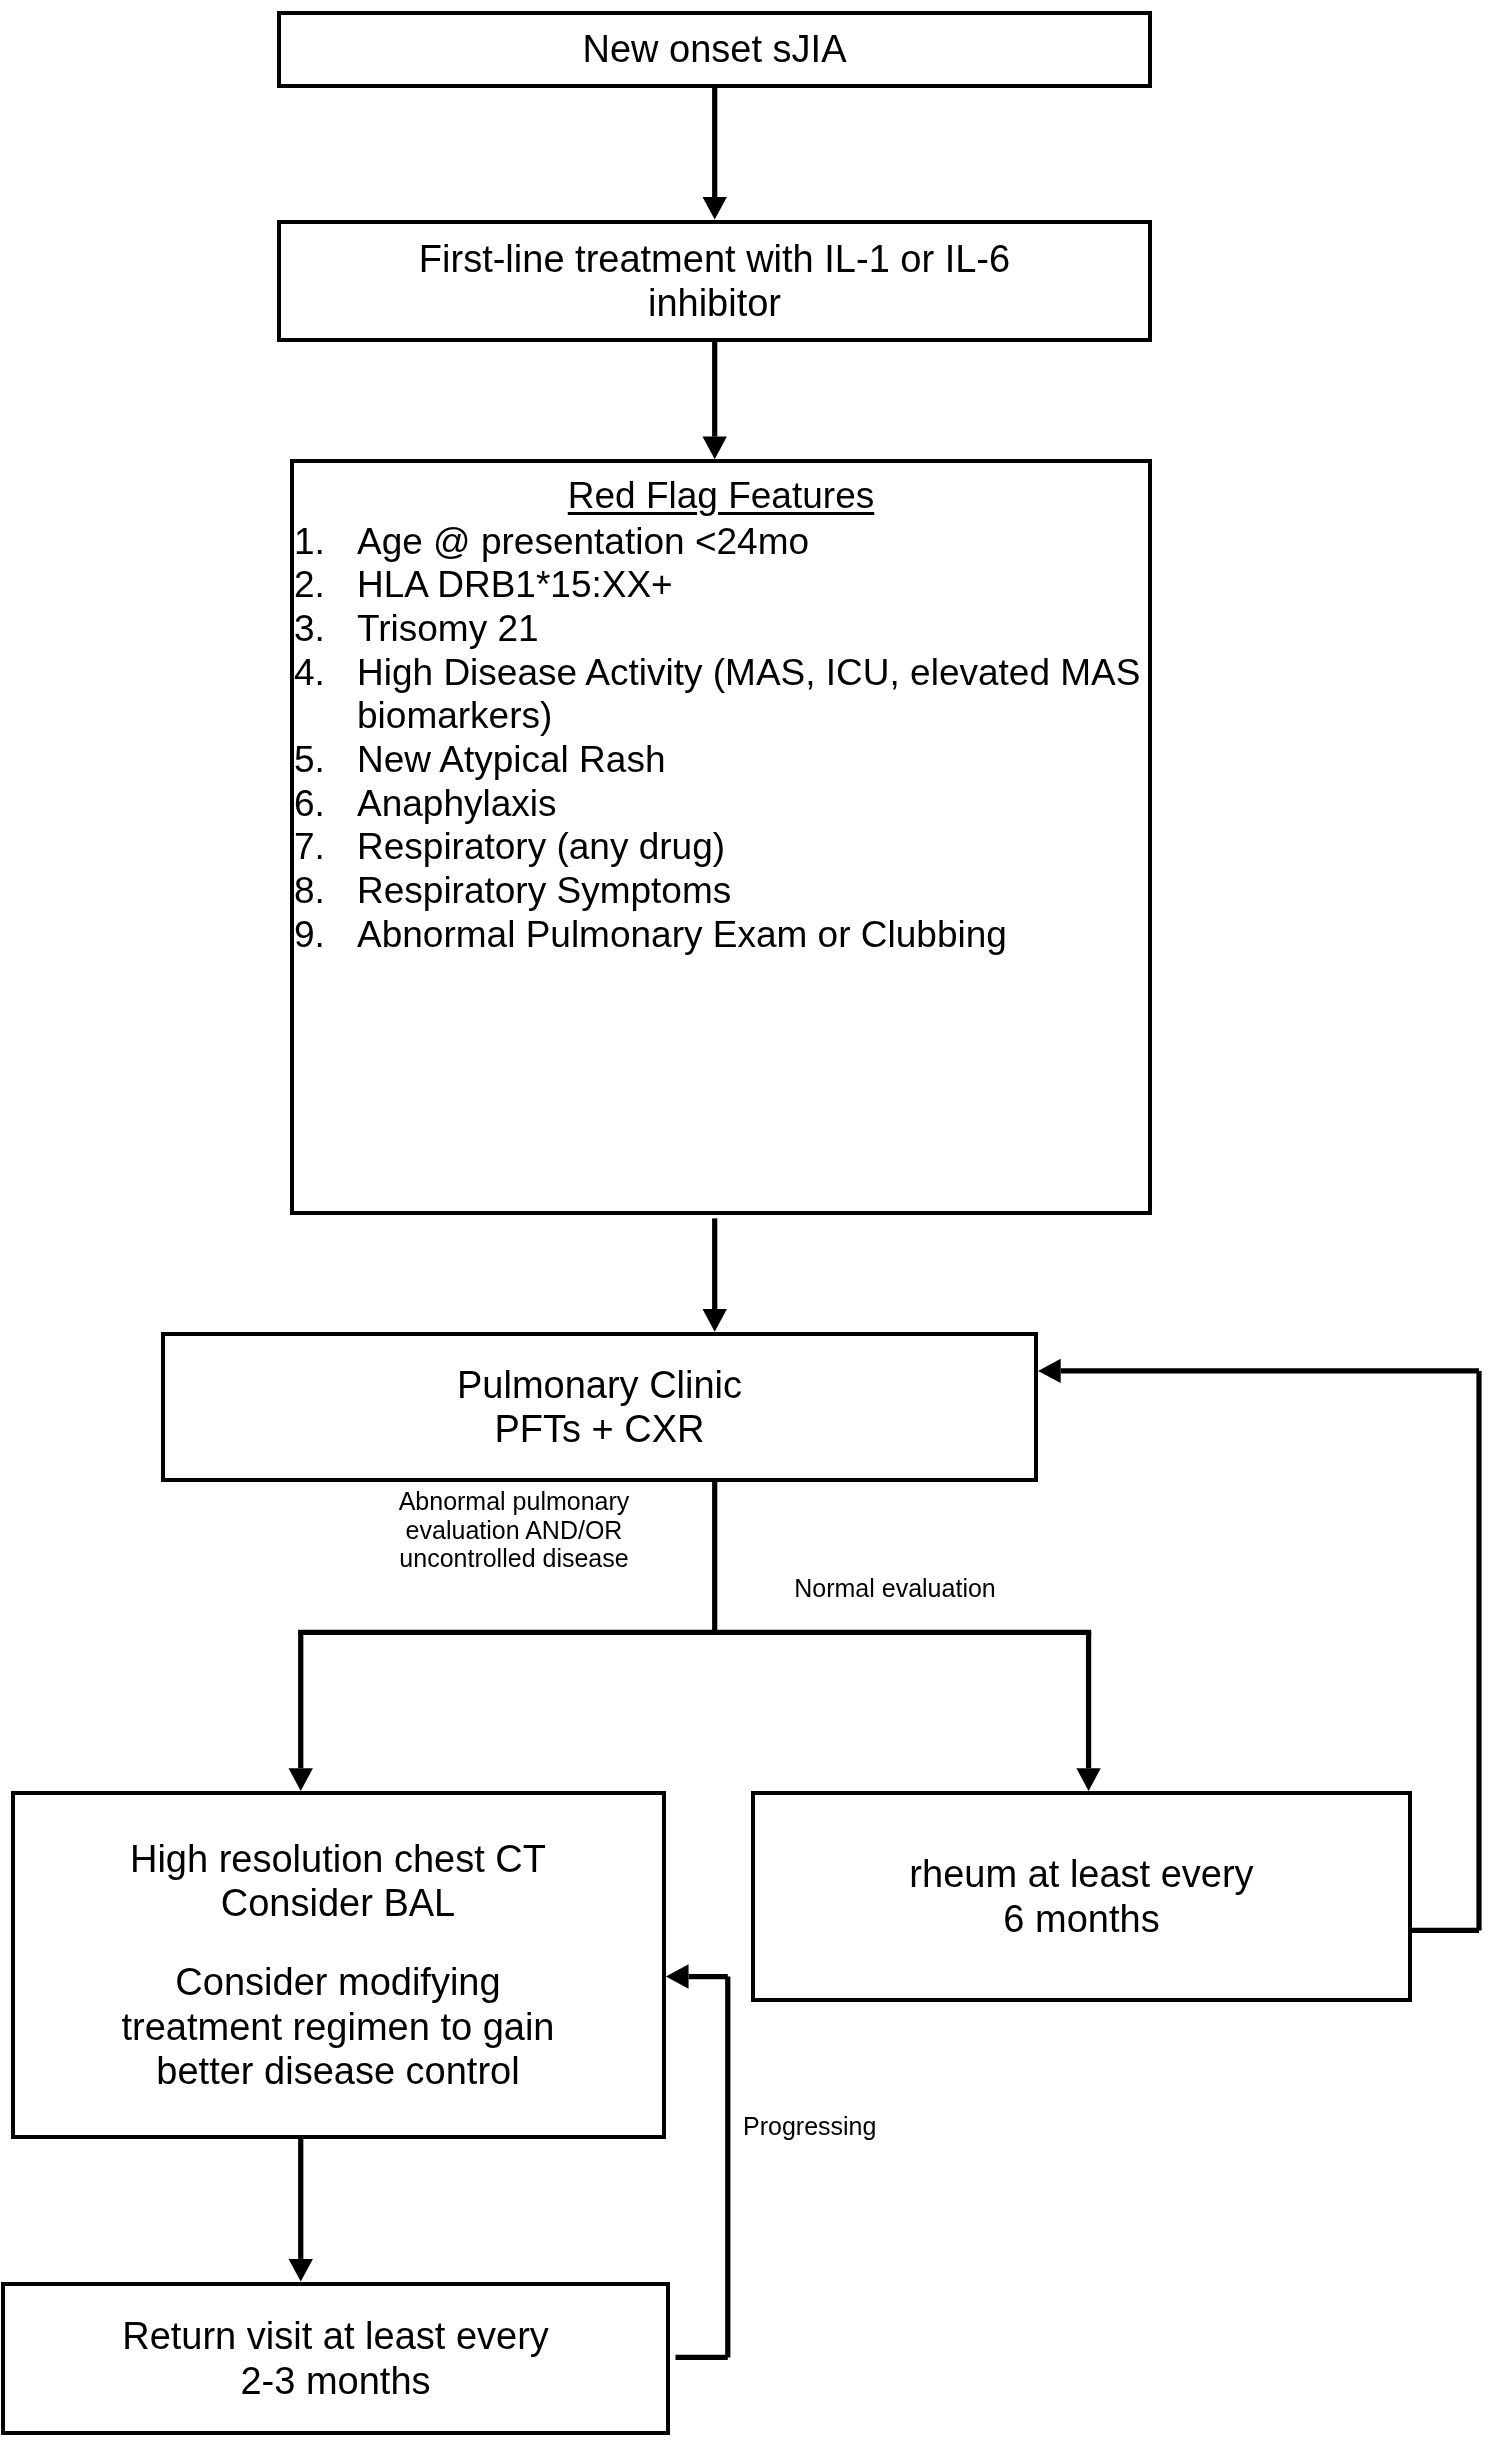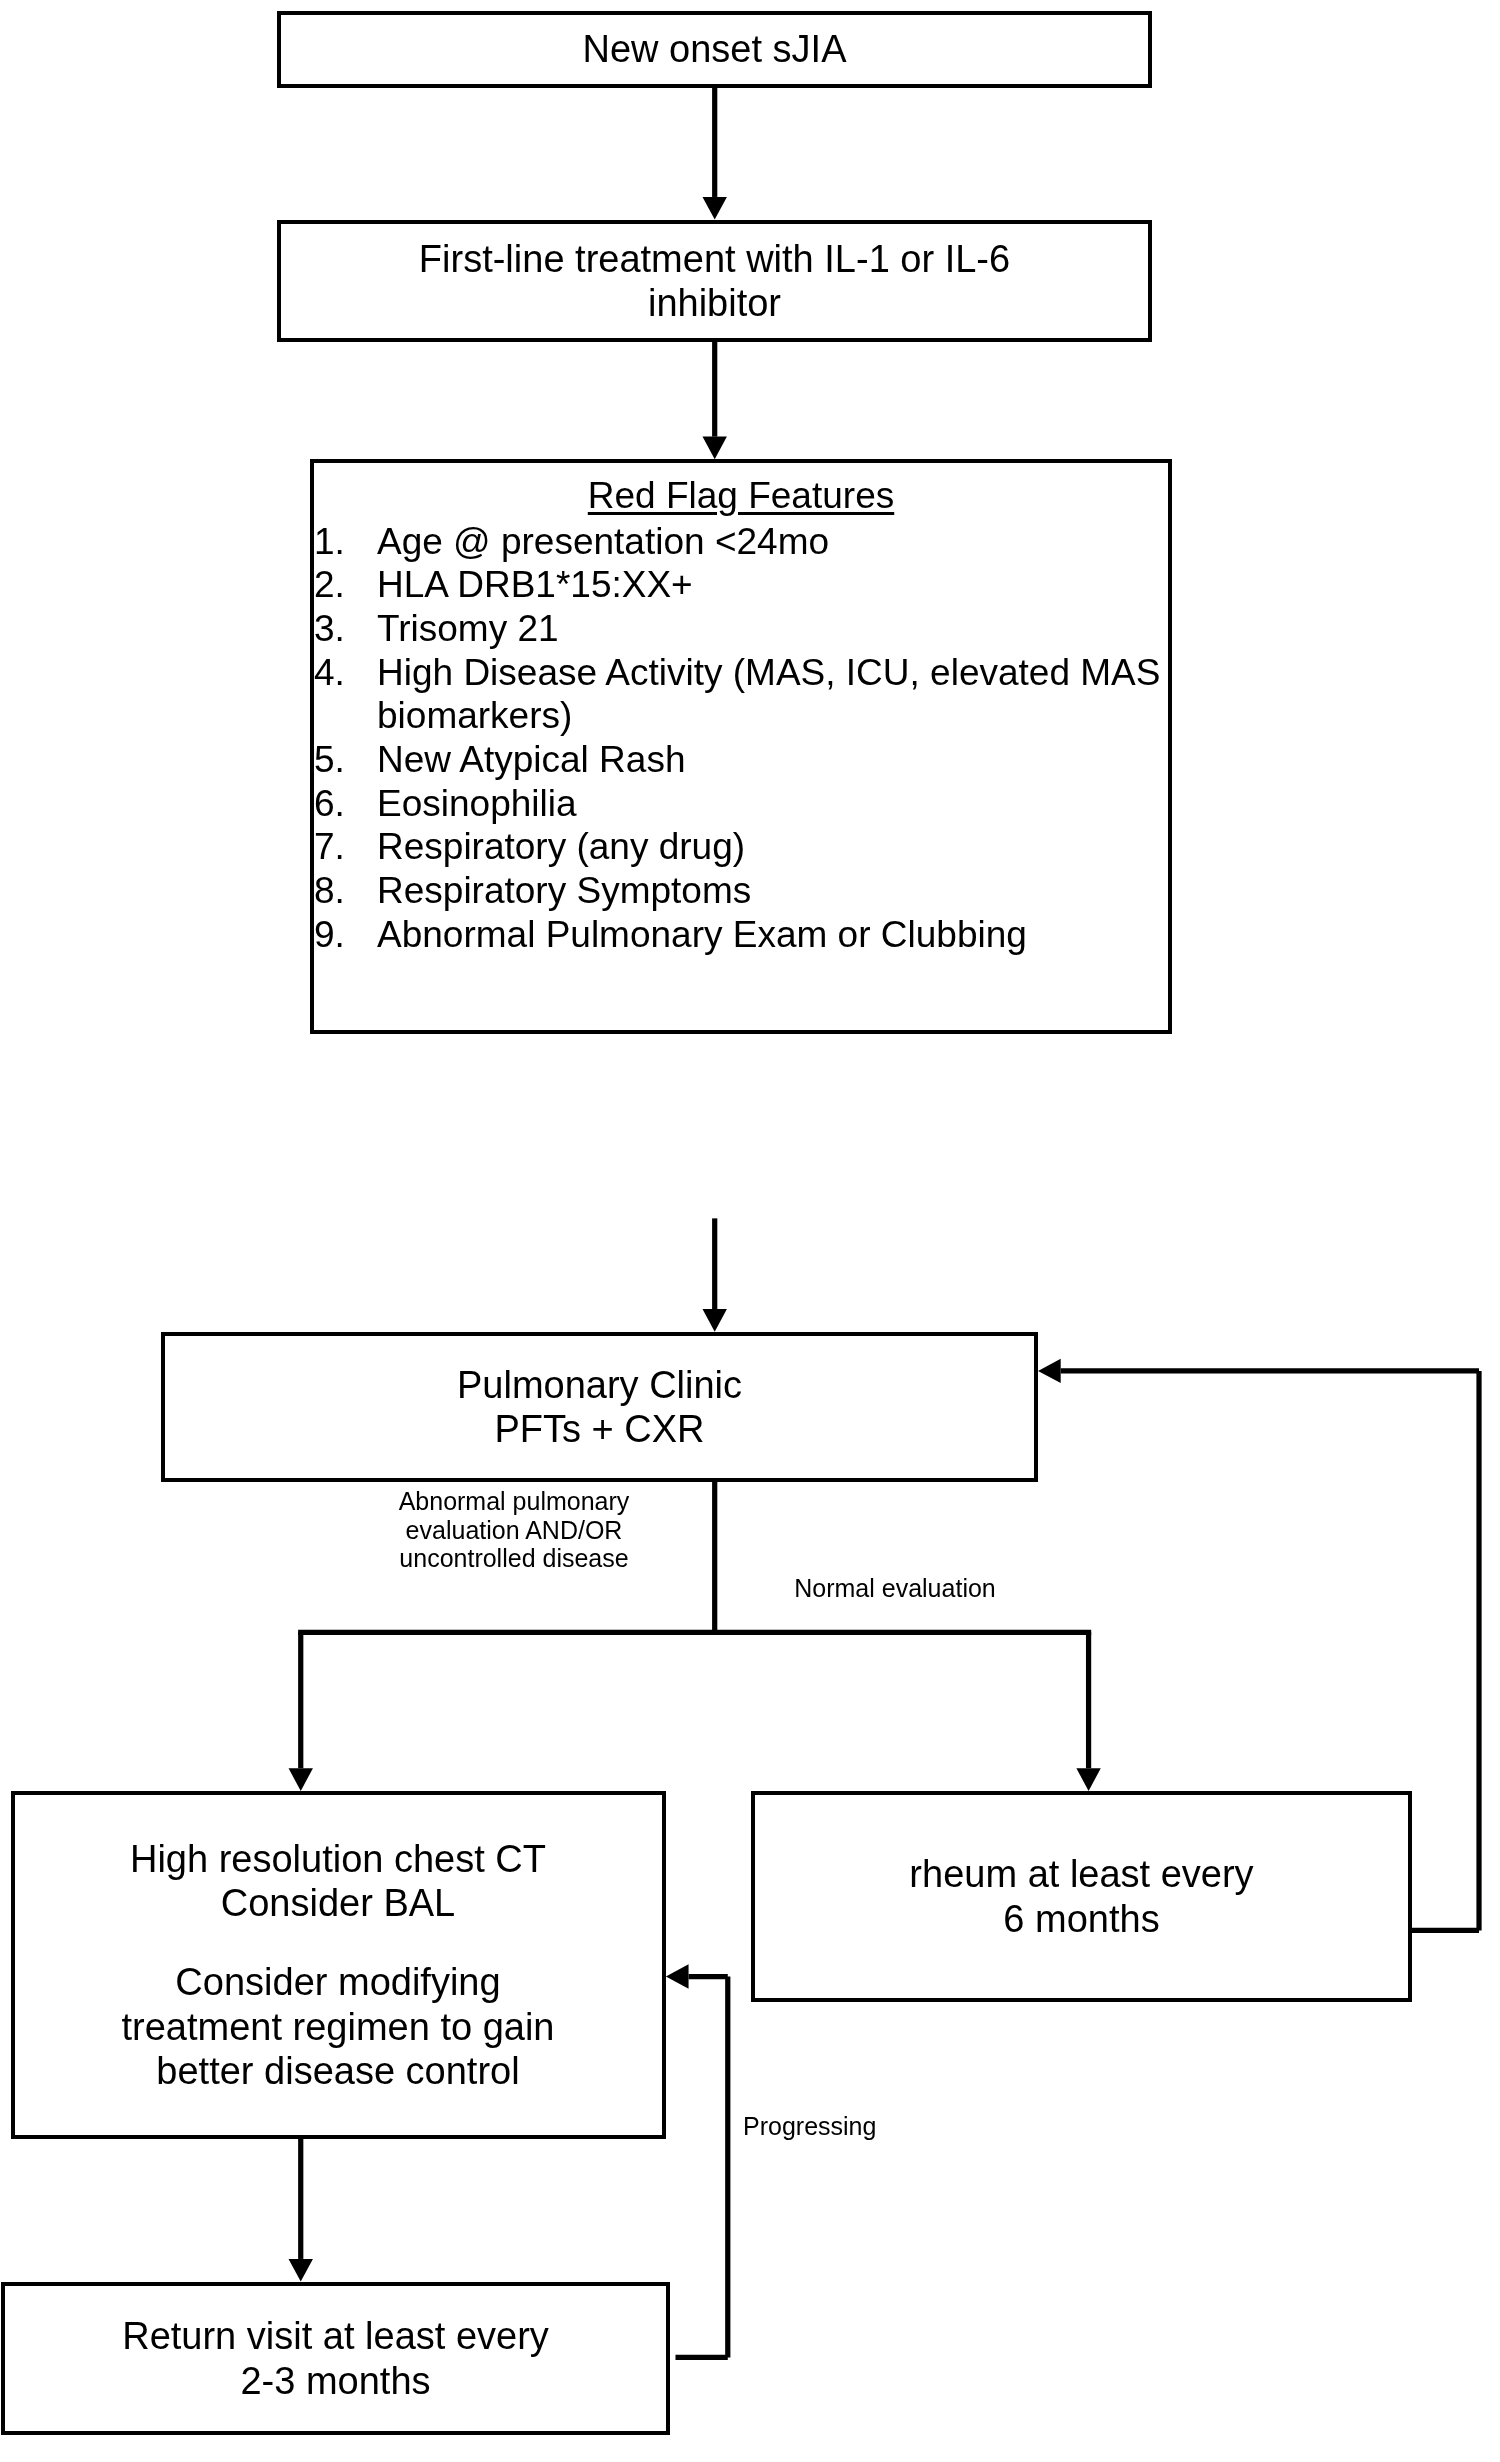--- a/index.html
+++ b/index.html
@@ -158,21 +158,21 @@
 
   <div class="node t-new-onset" style="left:277px; top:10.5px; width:875px; height:77px;">
     <span class="line">New onset sJIA</span>
   </div>
 
   <div class="node t-first-line" style="left:277px; top:220px; width:875px; height:122px;">
     <span class="line">First-line treatment with IL-1 or IL-6</span>
     <span class="line">inhibitor</span>
   </div>
 
-  <div class="node" style="left:290px; top:459px; width:862px; height:575px; justify-content:flex-start;margin-left:20px;">
+  <div class="node" style="left:290px; top:459px; width:862px; height:756px; justify-content:flex-start;">
     <div class="rf-box" style="width:100%;">
       <span class="rf-title">Red Flag Features</span>
       <ul class="rf-list">
         <li class="rf-item">
           <span class="rf-num">1.</span>
           <span class="rf-text">Age @ presentation &lt;24mo</span>
         </li>
         <li class="rf-item">
           <span class="rf-num">2.</span>
           <span class="rf-text">HLA DRB1*15:XX+</span>
@@ -184,21 +184,21 @@
         <li class="rf-item">
           <span class="rf-num">4.</span>
           <span class="rf-text">High Disease Activity (MAS, ICU, elevated MAS biomarkers)</span>
         </li>
         <li class="rf-item">
           <span class="rf-num">5.</span>
           <span class="rf-text">New Atypical Rash</span>
         </li>
         <li class="rf-item">
           <span class="rf-num">6.</span>
-          <span class="rf-text">Eosinophilia</span>
+          <span class="rf-text">Anaphylaxis</span>
         </li>
         <li class="rf-item">
           <span class="rf-num">7.</span>
           <span class="rf-text">Respiratory (any drug)</span>
         </li>
         <li class="rf-item">
           <span class="rf-num">8.</span>
           <span class="rf-text">Respiratory Symptoms</span>
         </li>
         <li class="rf-item">

